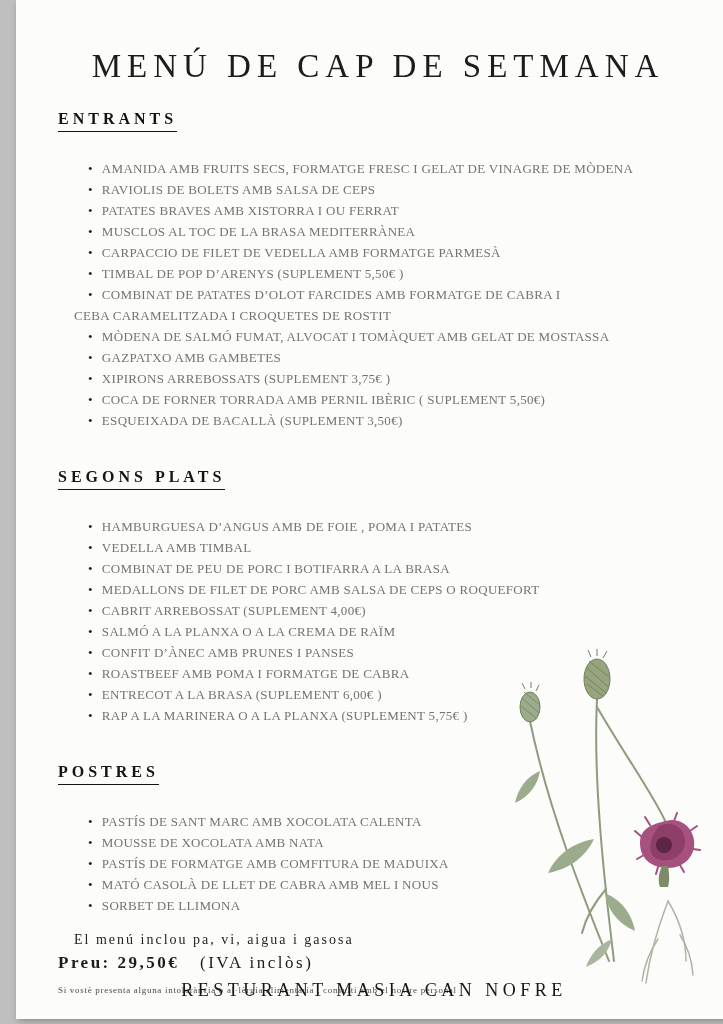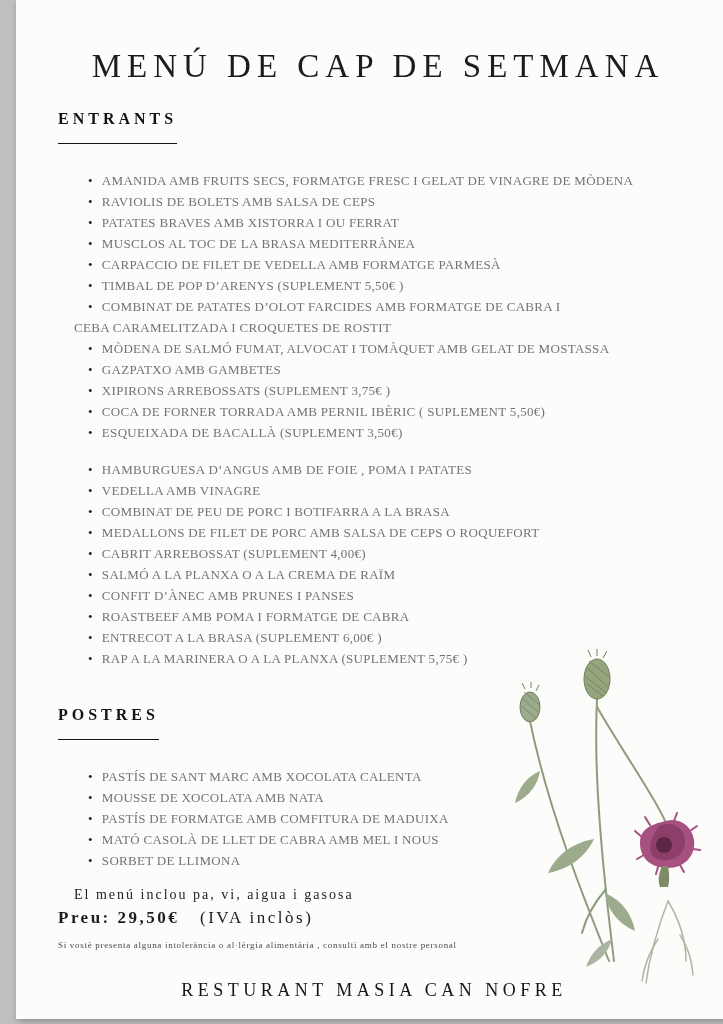--- a/index.html
+++ b/index.html
@@ -37,21 +37,21 @@
     white-space: nowrap;
   }
   .menu-section { margin: 0; }
   .section-heading {
     display: inline-block;
     font-size: 16px;
     font-weight: 700;
     letter-spacing: 4px;
     color: #141414;
     border-bottom: 1.5px solid #141414;
-    padding-bottom: 15px;
+    padding-bottom: 3px;
     margin: 21px 0 10px 0;
   }
   .item-list {
     list-style: none;
     margin: 16px;
     padding: 0;
     font-size: 13px;
     letter-spacing: 0.3px;
     color: #737373;
     max-width: 632px;
@@ -126,23 +126,23 @@
             <li>CARPACCIO DE FILET DE VEDELLA AMB FORMATGE PARMESÀ</li>
             <li>TIMBAL DE POP D’ARENYS (SUPLEMENT 5,50€ )</li>
             <li>COMBINAT DE PATATES D’OLOT FARCIDES AMB FORMATGE DE CABRA I
 CEBA CARAMELITZADA I CROQUETES  DE ROSTIT</li>
             <li>MÒDENA DE SALMÓ FUMAT, ALVOCAT I TOMÀQUET AMB GELAT DE MOSTASSA</li>
             <li>GAZPATXO AMB GAMBETES</li>
             <li>XIPIRONS ARREBOSSATS (SUPLEMENT 3,75€ )</li>
             <li>COCA DE FORNER TORRADA AMB PERNIL IBÈRIC ( SUPLEMENT 5,50€)</li>
             <li>ESQUEIXADA DE BACALLÀ (SUPLEMENT 3,50€)</li>
           </ul></section>
-        <section class="menu-section"><ul class="item-list">
+        <section class="menu-section"><h2 class="section-heading">SEGONS PLATS</h2><ul class="item-list">
             <li>HAMBURGUESA D’ANGUS  AMB  DE FOIE , POMA  I PATATES</li>
-            <li>VEDELLA AMB VINAGRE</li>
+            <li>VEDELLA AMB TIMBAL</li>
             <li>COMBINAT DE PEU DE PORC I BOTIFARRA  A LA BRASA</li>
             <li>MEDALLONS DE FILET DE PORC AMB SALSA DE CEPS O ROQUEFORT</li>
             <li>CABRIT ARREBOSSAT (SUPLEMENT 4,00€)</li>
             <li>SALMÓ A LA PLANXA O A LA CREMA DE RAÏM</li>
             <li>CONFIT D’ÀNEC AMB PRUNES I PANSES</li>
             <li>ROASTBEEF AMB POMA I FORMATGE DE CABRA</li>
             <li>ENTRECOT A LA BRASA (SUPLEMENT 6,00€ )</li>
             <li>RAP A LA MARINERA O A LA PLANXA (SUPLEMENT 5,75€ )</li>
           </ul></section>
         <section class="menu-section"><h2 class="section-heading">POSTRES</h2><ul class="item-list">

